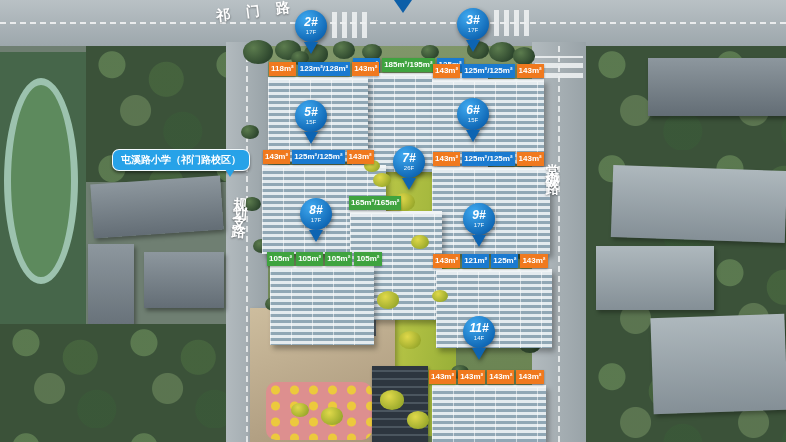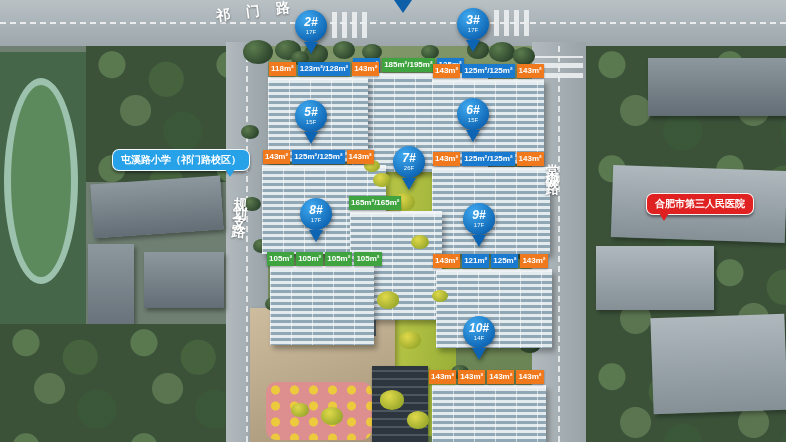--- a/index.html
+++ b/index.html
@@ -219,21 +219,21 @@
       </div>
       <div class="bldg" style="left: 432px; top: 385px; width: 114px; height: 57px;"></div>
       <div class="strip" style="left: 428px; top: 370px; width: 122px;">
         <span class="c-orange">143m²</span>
         <span class="c-orange">143m²</span>
         <span class="c-orange">143m²</span>
         <span class="c-orange">143m²</span>
       </div>
       <div class="pin" style="left: 463px; top: 316px;">
         <div class="pin-head">
-          <span class="pin-id">10#</span>
+          <span class="pin-id">11#</span>
           <span class="pin-floors">14F</span>
         </div>
         <div class="pin-tail"></div>
       </div>
       <div class="tree" style="left: 243px; top: 40px; width: 30px; height: 24px;"></div>
       <div class="tree" style="left: 275px; top: 39.6px; width: 26px; height: 20.8px;"></div>
       <div class="tree" style="left: 304px; top: 44.4px; width: 24px; height: 19.2px;"></div>
       <div class="tree" style="left: 333px; top: 41.2px; width: 22px; height: 17.6px;"></div>
       <div class="tree" style="left: 362px; top: 44px; width: 20px; height: 16px;"></div>
       <div class="tree" style="left: 467px; top: 41.2px; width: 22px; height: 17.6px;"></div>
@@ -262,18 +262,17 @@
       <div class="ytree" style="left: 399px; top: 331.2px; width: 22px; height: 17.6px; z-index: 2;"></div>
       <div class="ytree" style="left: 380px; top: 390.4px; width: 24px; height: 19.2px; z-index: 2;"></div>
       <div class="ytree" style="left: 407px; top: 411.2px; width: 22px; height: 17.6px; z-index: 2;"></div>
       <div class="ytree" style="left: 291px; top: 402.8px; width: 18px; height: 14.4px; z-index: 2;"></div>
       <div class="ytree" style="left: 321px; top: 407.2px; width: 22px; height: 17.6px; z-index: 2;"></div>
       <div class="ytree" style="left: 364px; top: 159.6px; width: 16px; height: 12.8px; z-index: 2;"></div>
       <div class="ytree" style="left: 432px; top: 289.6px; width: 16px; height: 12.8px; z-index: 2;"></div>
     </div>
 
   <div class="bubble blue" style="left:112px;top:149px;">屯溪路小学（祁门路校区）</div>
-  <div class="bubble red" style="left:646px;top:193px;">合肥市第三人民医院</div>
 
   <div class="roadname" style="left:216px;top:2px;letter-spacing:16px;transform:rotate(-7deg);">祁门路</div>
   <div class="roadname vert" style="left:232px;top:186px;transform:rotate(4deg);">规划支路</div>
   <div class="roadname vert" style="left:544px;top:152px;">棠樾路</div>
 </div>
 
 </body></html>

